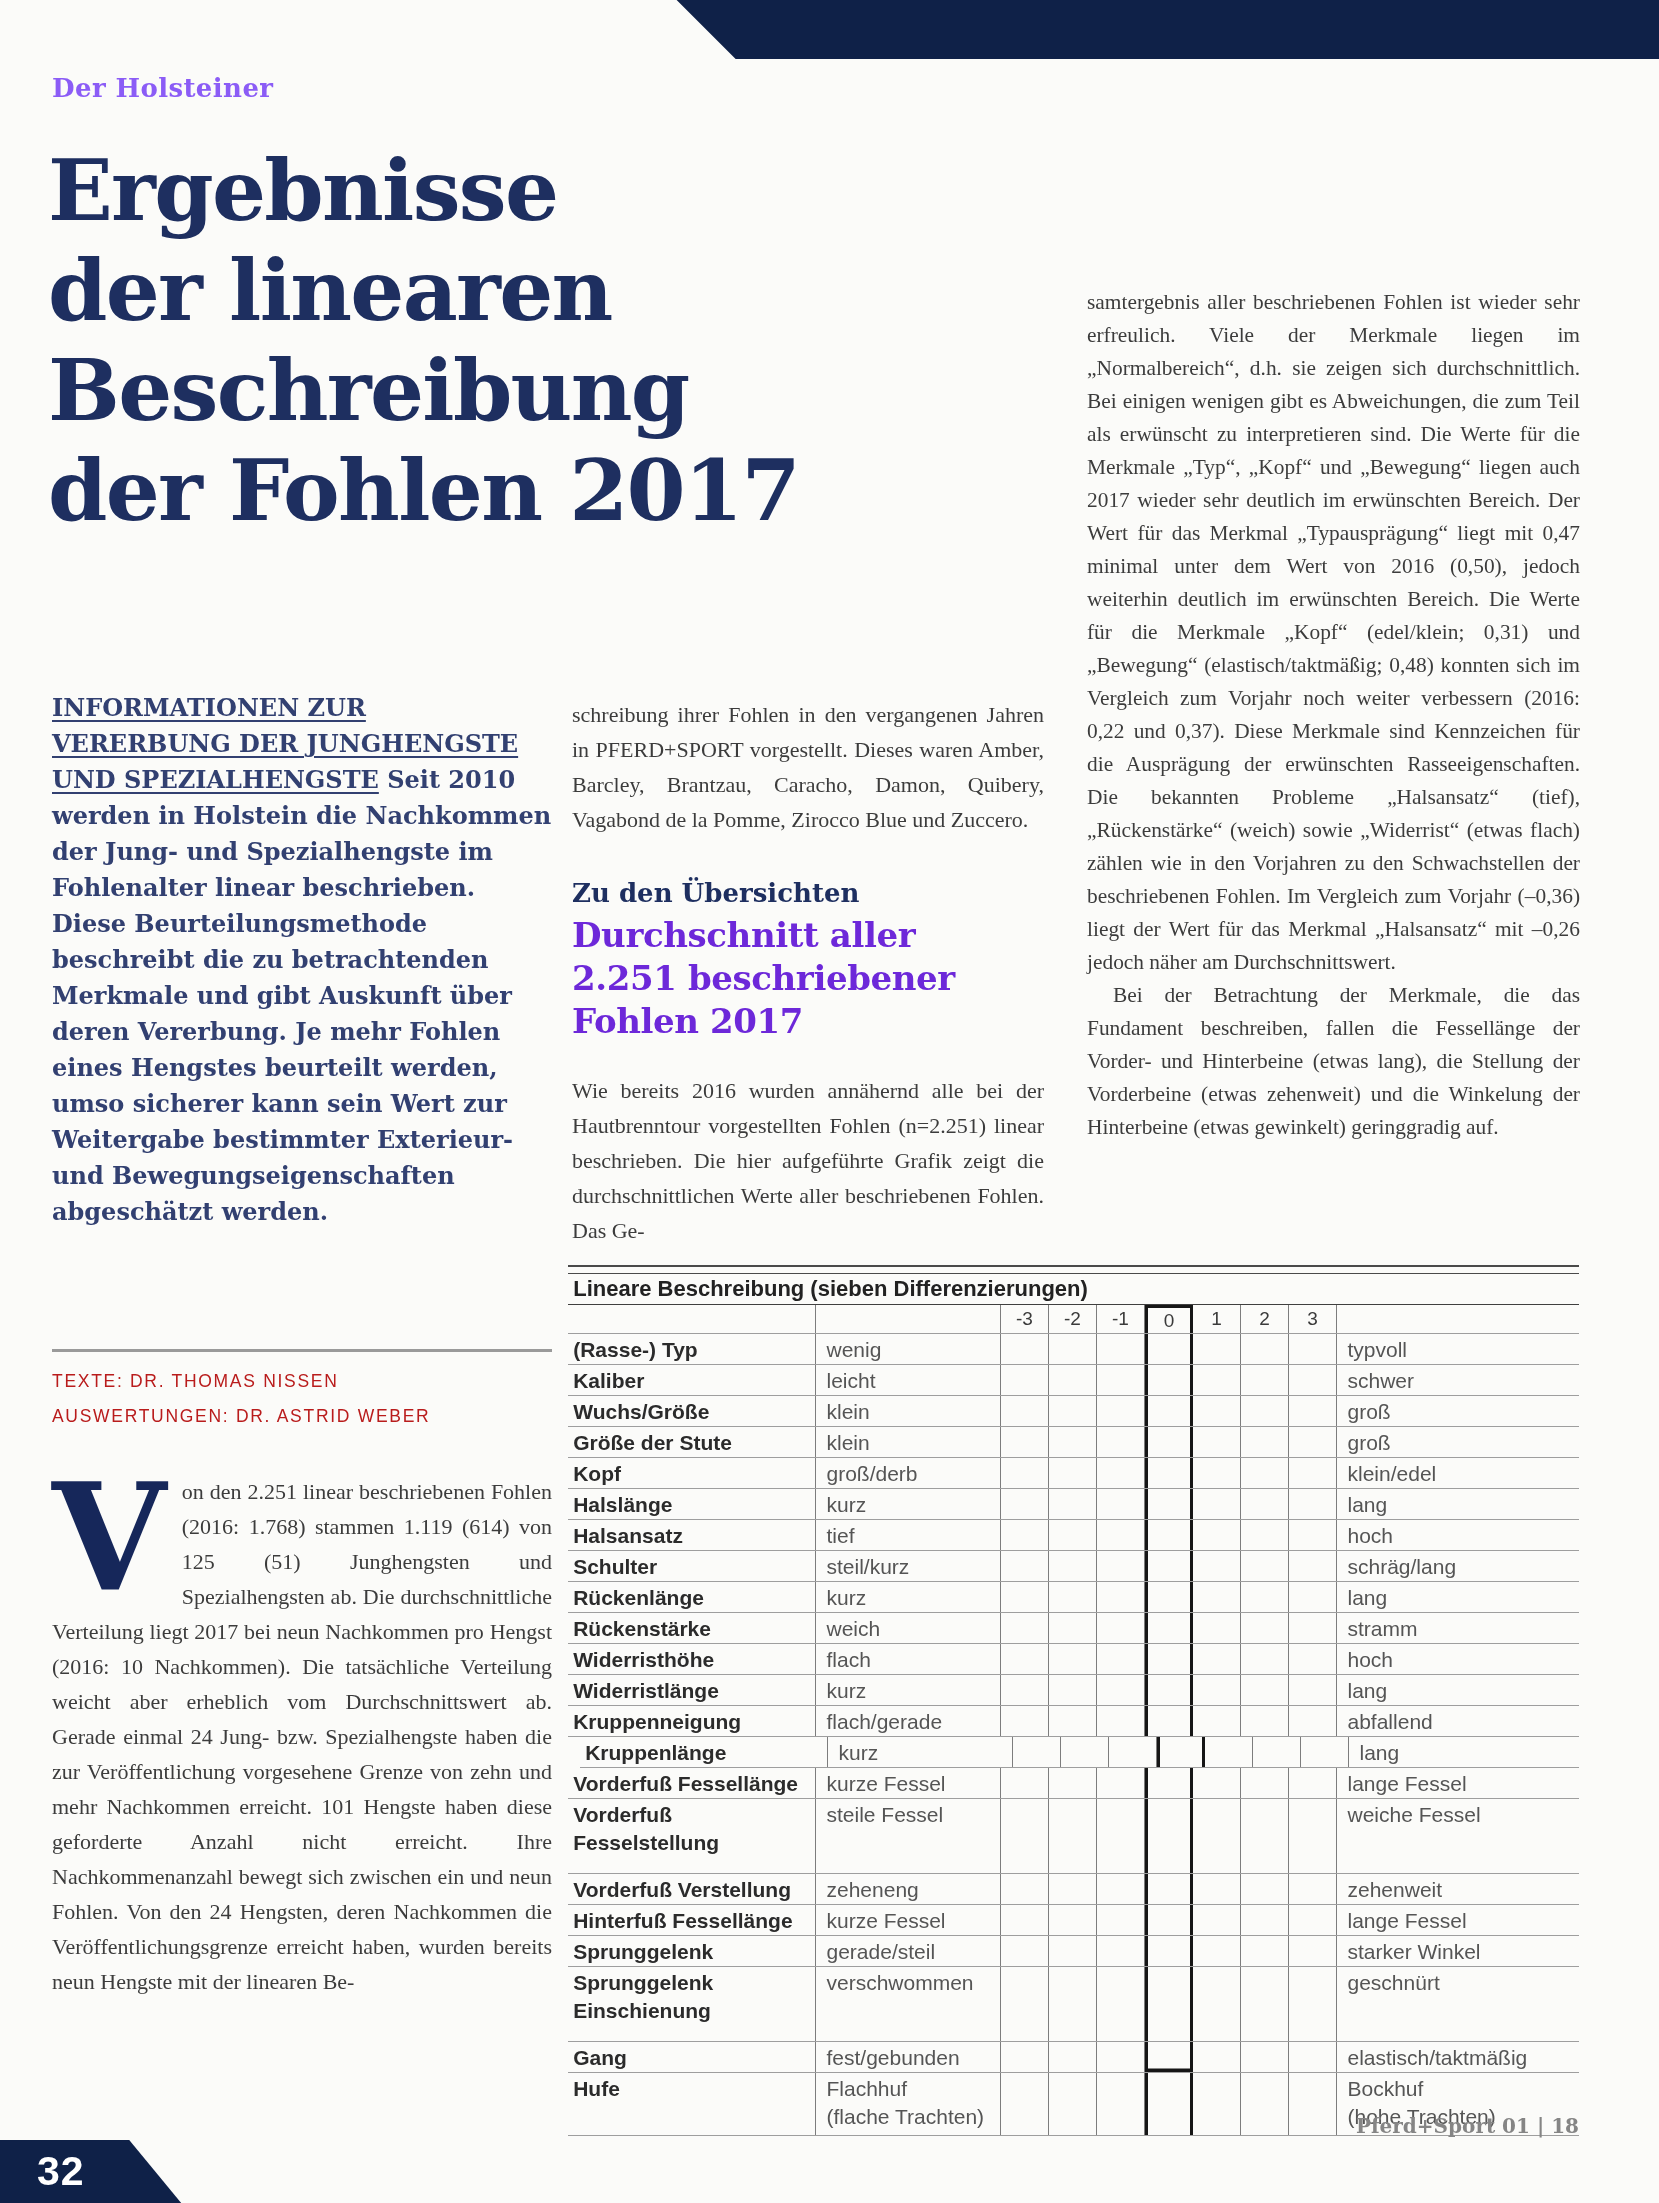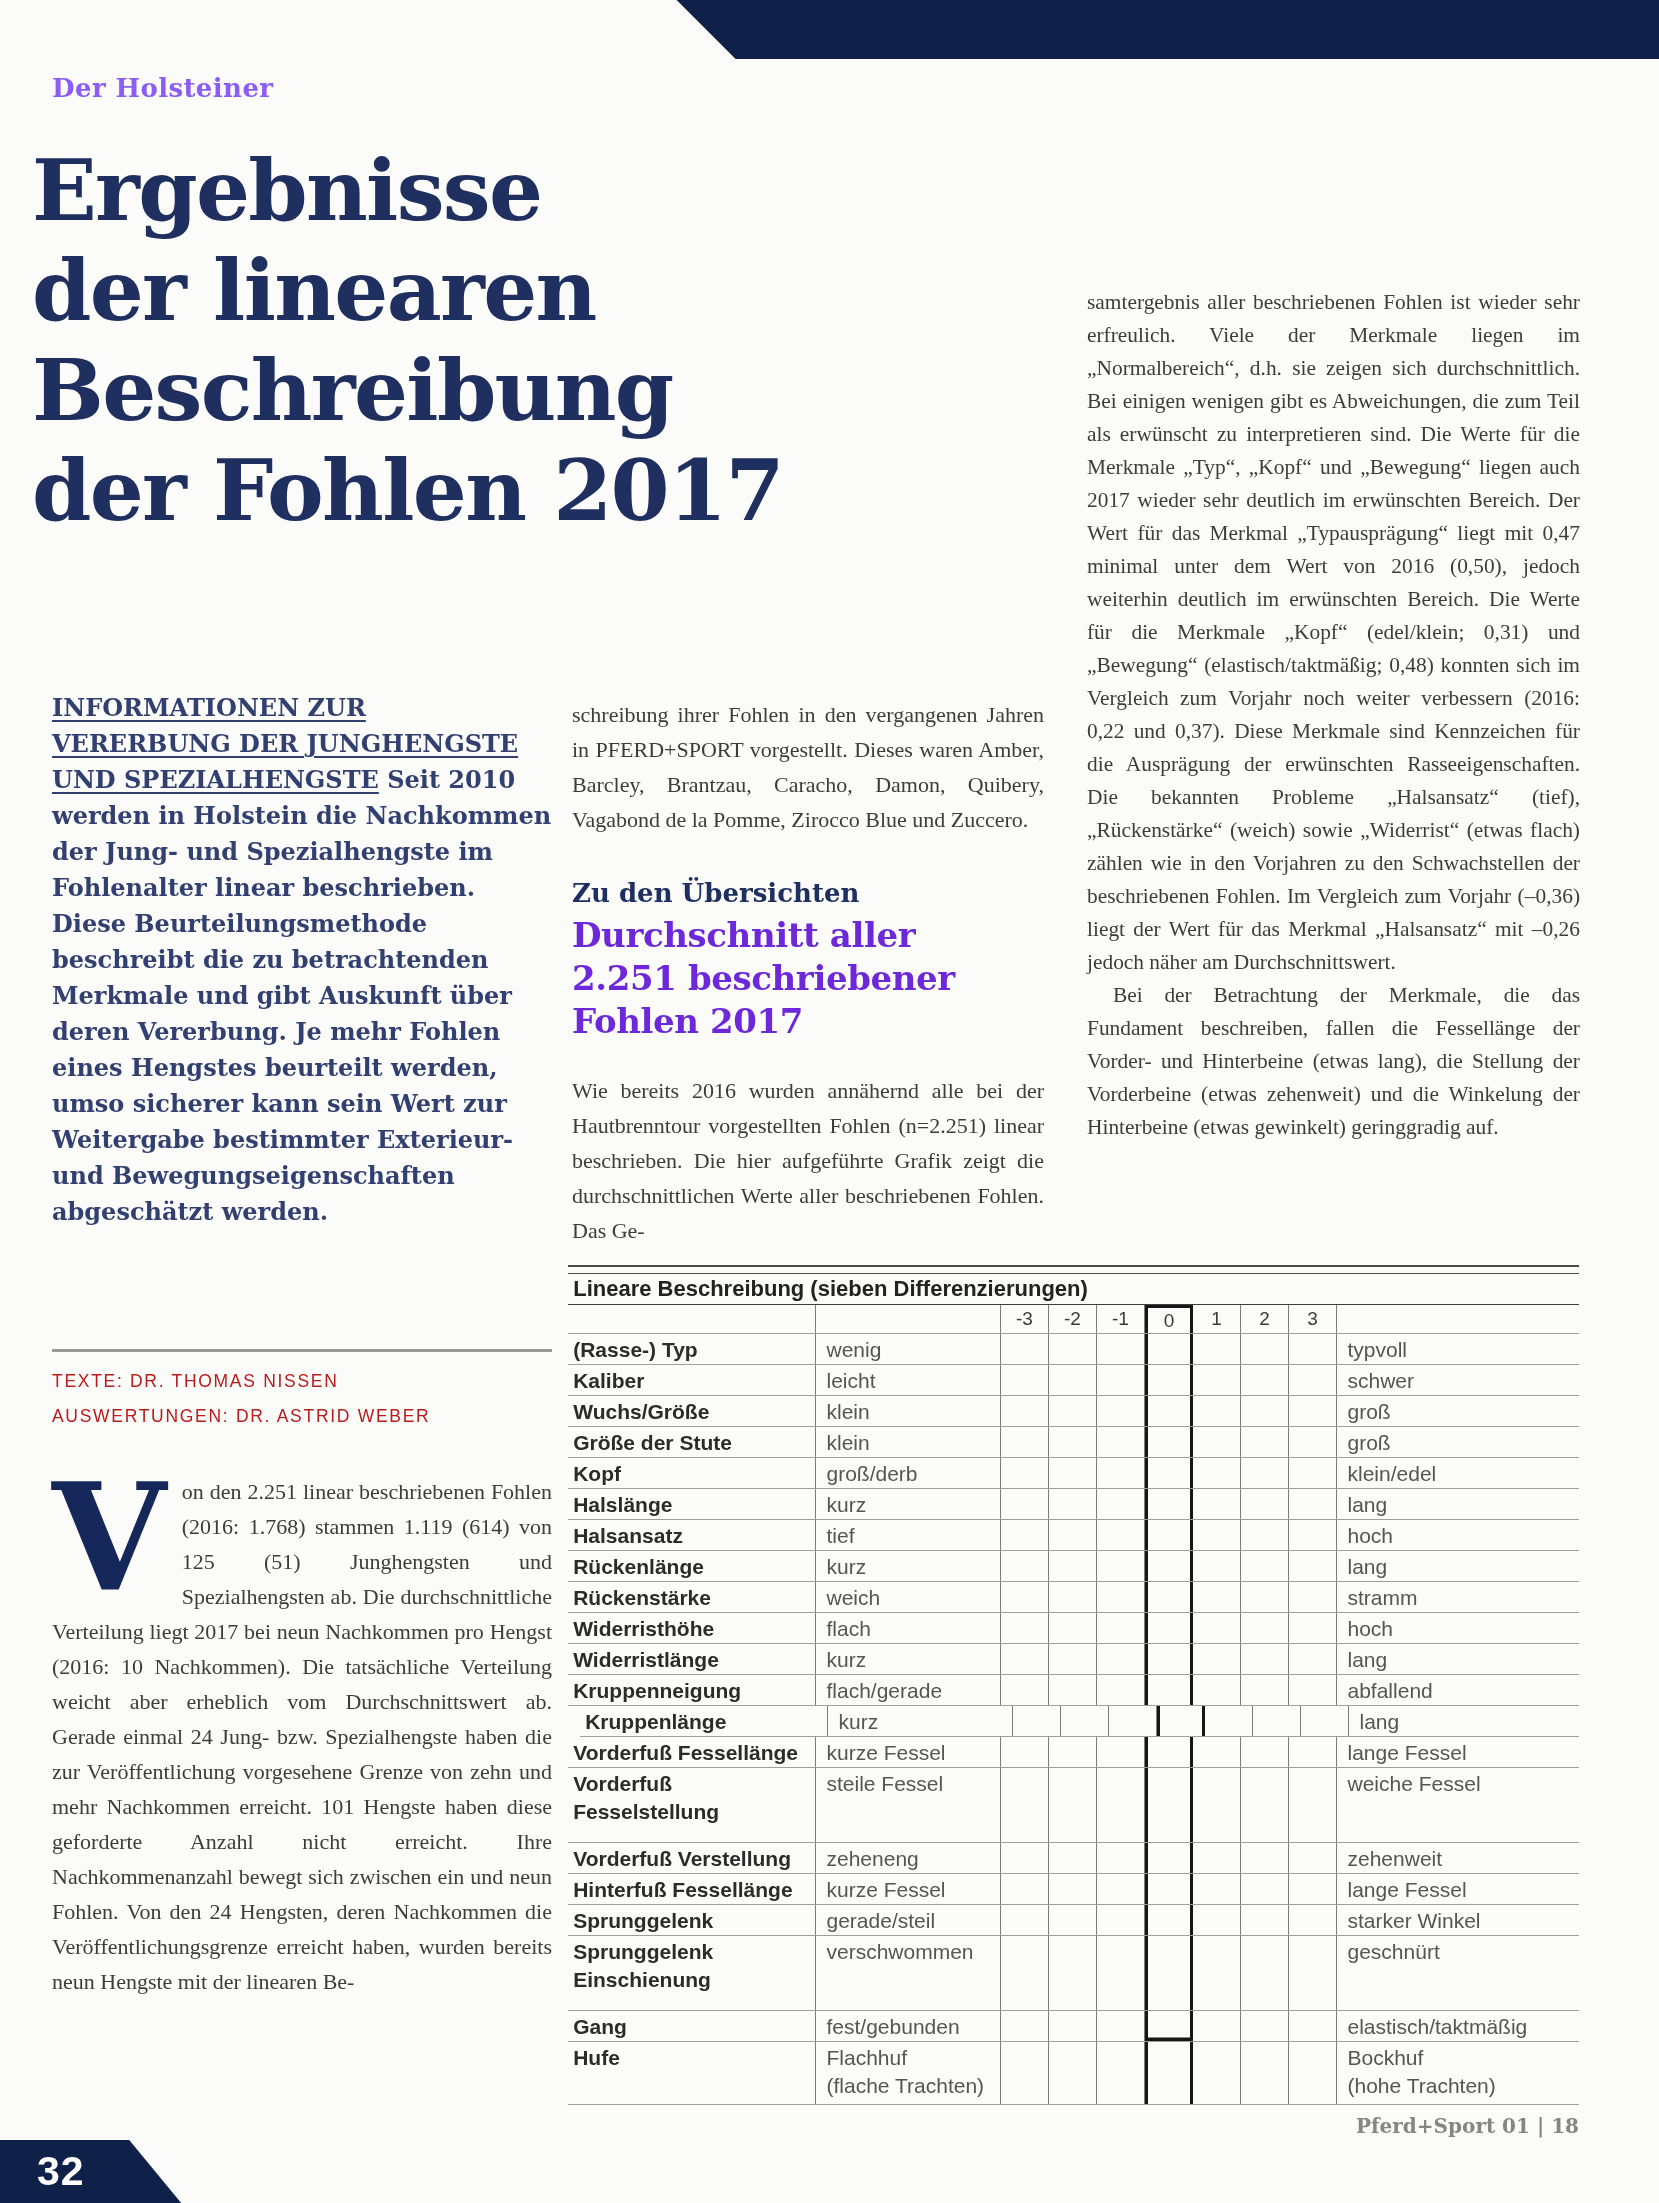--- a/index.html
+++ b/index.html
@@ -15,21 +15,21 @@
     position:absolute;left:642px;top:0;width:1018px;height:59px;
     background:#0f2148;
     clip-path:polygon(3.4% 0,100% 0,100% 100%,9.2% 100%);
   }
   .section-label{
     position:absolute;left:52px;top:73px;
     font-family:"DejaVu Serif", serif;font-weight:bold;
     font-size:26px;color:#8b5cf6;letter-spacing:0.4px;
   }
   .article-title{
-    position:absolute;left:32px;top:140px;width:961px;
+    position:absolute;left:48px;top:140px;width:961px;
     font-family:"DejaVu Serif", serif;font-weight:bold;
     font-size:85px;line-height:100px;color:#1e2f60;
     letter-spacing:-1.7px;white-space:pre-line;
   }
   
   .col1{position:absolute;left:52px;width:500px;}
   .intro{
     top:690px;
     font-family:"DejaVu Serif", serif;font-weight:bold;
     font-size:24px;line-height:36px;color:#324071;
@@ -247,20 +247,32 @@
           <div class="cell c-sc"></div>
           <div class="cell c-sc"></div>
           <div class="cell c-sc"></div>
           <div class="cell c-sc zero"></div>
           <div class="cell c-sc"></div>
           <div class="cell c-sc"></div>
           <div class="cell c-sc"></div>
           <div class="cell c-right">hoch</div>
         </div>
         <div class="trow body-row" style="height: 31px;">
+          <div class="cell c-name">Schulter</div>
+          <div class="cell c-left">steil/kurz</div>
+          <div class="cell c-sc"></div>
+          <div class="cell c-sc"></div>
+          <div class="cell c-sc"></div>
+          <div class="cell c-sc zero"></div>
+          <div class="cell c-sc"></div>
+          <div class="cell c-sc"></div>
+          <div class="cell c-sc"></div>
+          <div class="cell c-right">schräg/lang</div>
+        </div>
+        <div class="trow body-row" style="height: 31px;">
           <div class="cell c-name">Rückenlänge</div>
           <div class="cell c-left">kurz</div>
           <div class="cell c-sc"></div>
           <div class="cell c-sc"></div>
           <div class="cell c-sc"></div>
           <div class="cell c-sc zero"></div>
           <div class="cell c-sc"></div>
           <div class="cell c-sc"></div>
           <div class="cell c-sc"></div>
           <div class="cell c-right">lang</div>

